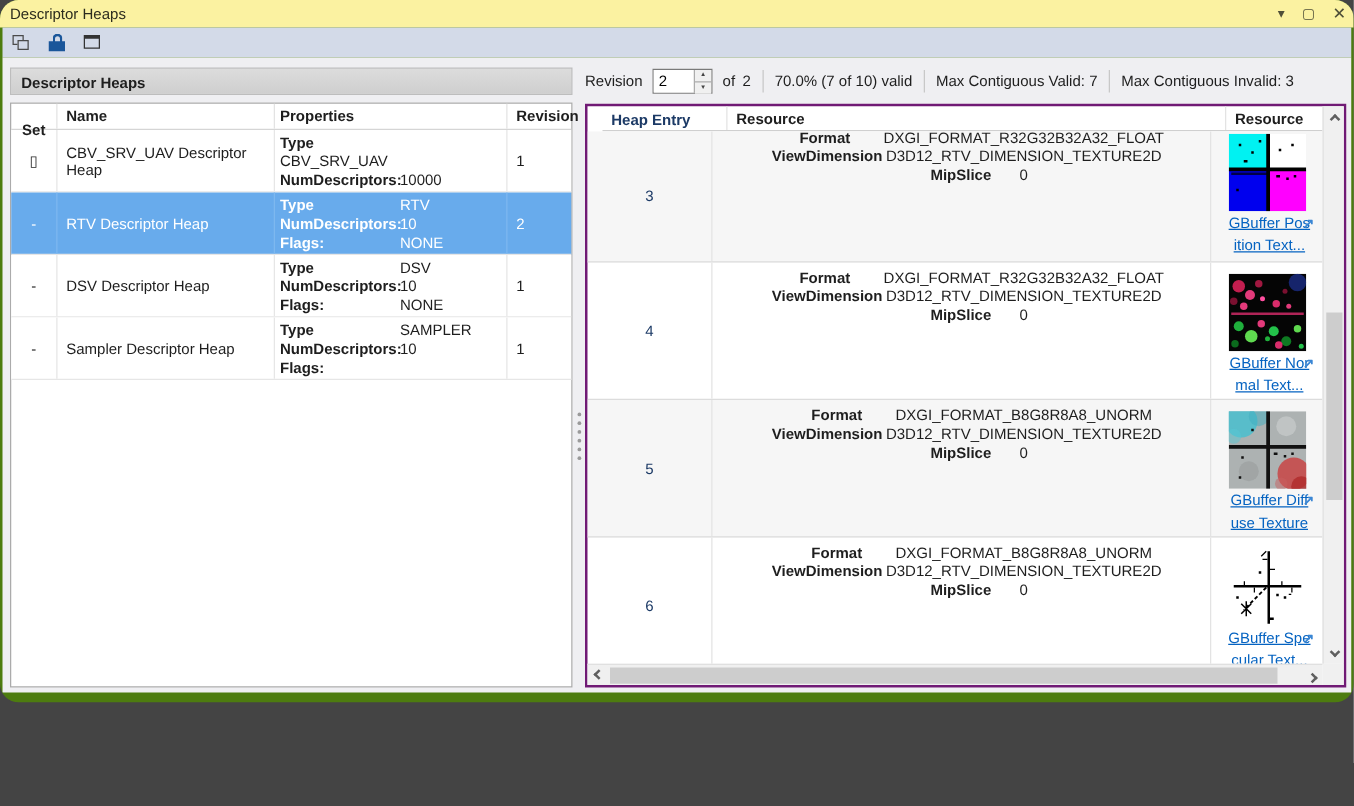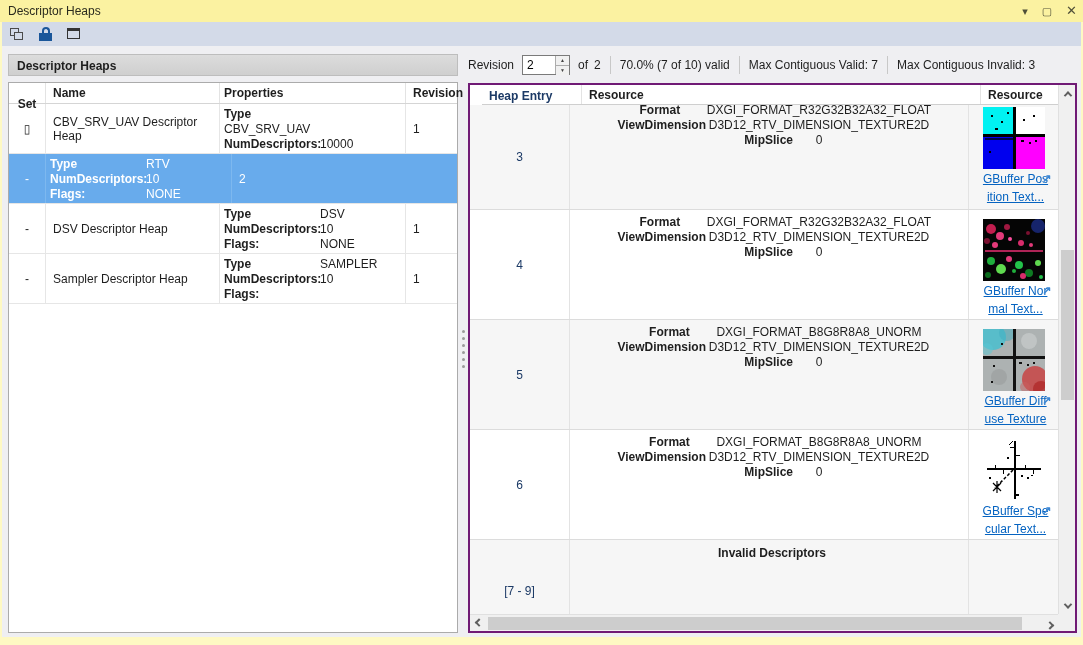--- a/index.html
+++ b/index.html
@@ -1,18 +1,18 @@
 <!DOCTYPE html>
 <html><head>
 <meta charset="utf-8">
 <style>
   * { box-sizing: border-box; margin:0; padding:0; }
   body { font-family:"Liberation Sans", sans-serif; background:#444; }
-  .window { position:relative; width:1083px; height:645px; background:#fef9c3; overflow:hidden;
-            font-family:"Liberation Sans", sans-serif; }
+  .window { position:relative; width:1083px; height:562px; background:#4d7c0f; overflow:hidden;
+            font-family:"Liberation Sans", sans-serif;border-radius:15px; }
   
   .titlebar { position:absolute; top:0; left:0; right:0; height:22px; background:#FBF2A1; }
   .title-text { position:absolute; left:8px; top:4px; font-size:12px; color:#2B2B1E; }
   .win-controls { position:absolute; right:6px; top:0px; height:22px; display:flex; align-items:center; gap:14px; }
   .wc { font-size:11px; color:#4F4F38; cursor:default; line-height:22px; }
   .wc.close { font-size:13px; }
   
   .toolbar { position:absolute; top:22px; left:2px; right:2px; height:24px; background:#D3DAE8;
              display:flex; align-items:center; padding-left:8px; gap:12px; }
   .tb-icon { width:16px; height:16px; position:relative; display:inline-block; }
@@ -139,20 +139,21 @@
             <div class="pline"><span class="plabel">Type</span><span>CBV_SRV_UAV</span></div>
             <div class="pline"><span class="plabel">NumDescriptors:</span><span>10000</span></div>
             <div class="pline"><span class="plabel">Flags:</span></div>
           </div>
             </div>
           <div class="col-rev">1</div>
         </div>
 
         <div class="lrow selected">
           <div class="col-set">-</div>
+          <div class="col-name">RTV Descriptor Heap</div>
           <div class="col-props">
               <div class="props-block">
             <div class="pline"><span class="plabel">Type</span><span>RTV</span></div>
             <div class="pline"><span class="plabel">NumDescriptors:</span><span>10</span></div>
             <div class="pline"><span class="plabel">Flags:</span><span>NONE</span></div>
           </div>
             </div>
           <div class="col-rev">2</div>
         </div>
 

